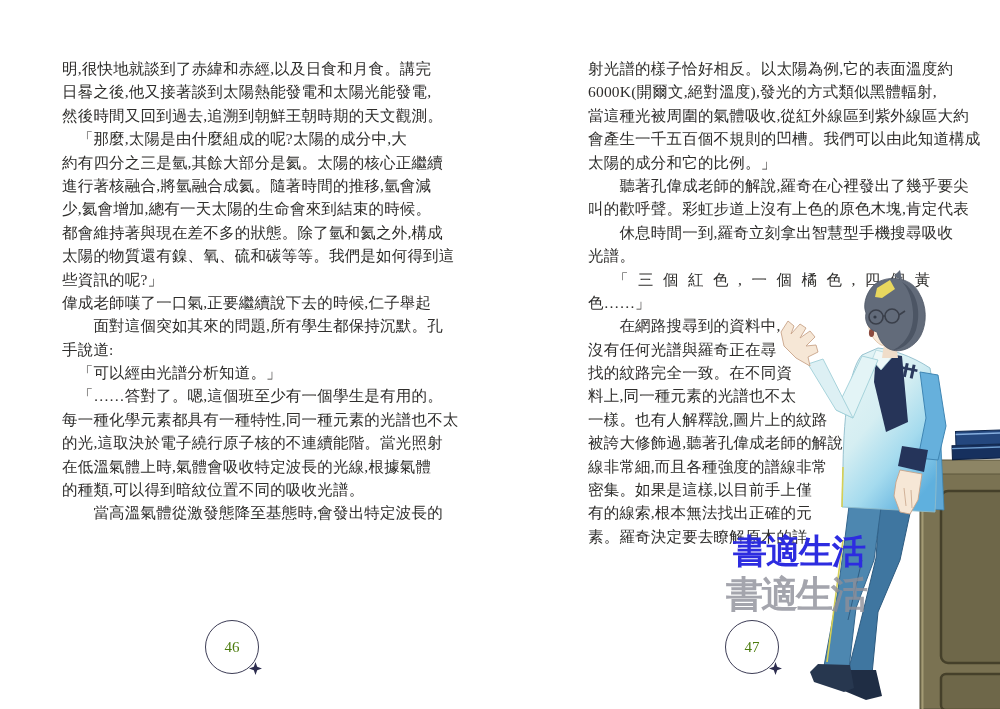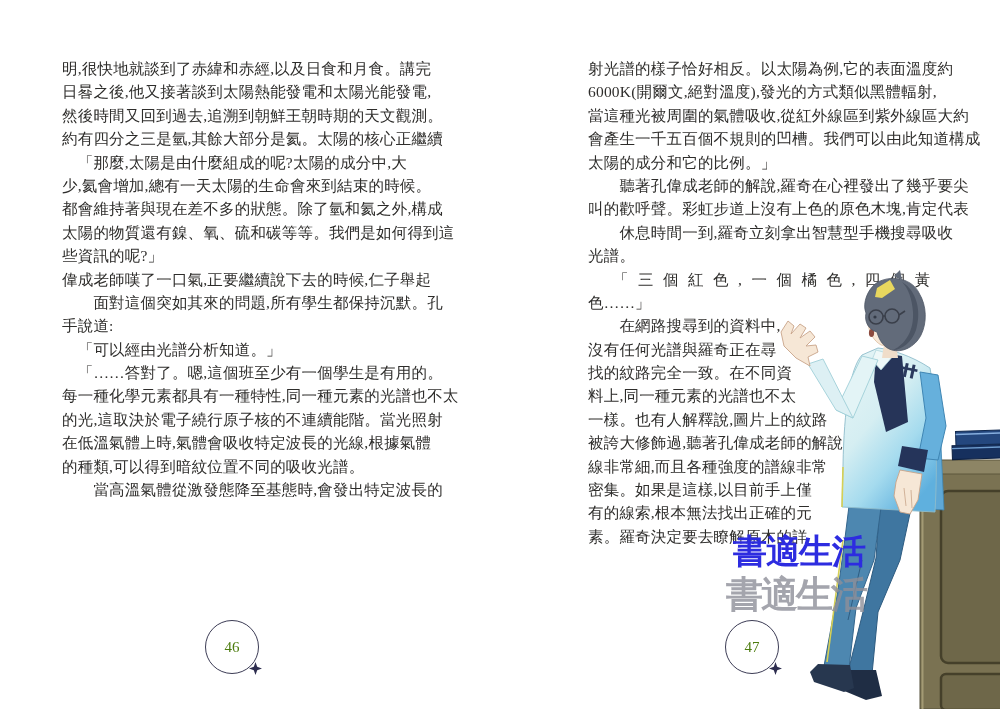--- a/index.html
+++ b/index.html
@@ -22,22 +22,23 @@
 </style>
 </head>
 <body>
 
 <div id="stage">
 
   <div id="left-col" class="textcol">
     <div class="line">明,很快地就談到了赤緯和赤經,以及日食和月食。講完</div>
     <div class="line">日晷之後,他又接著談到太陽熱能發電和太陽光能發電,</div>
     <div class="line">然後時間又回到過去,追溯到朝鮮王朝時期的天文觀測。</div>
+    <div class="line">　「那麼,太陽是由什麼組成的呢?太陽的成分中,大</div>
     <div class="line">約有四分之三是氫,其餘大部分是氦。太陽的核心正繼續</div>
-    <div class="line">　「那麼,太陽是由什麼組成的呢?太陽的成分中,大</div>
+    <div class="line">進行著核融合,將氫融合成氦。隨著時間的推移,氫會減</div>
     <div class="line">少,氦會增加,總有一天太陽的生命會來到結束的時候。</div>
     <div class="line">都會維持著與現在差不多的狀態。除了氫和氦之外,構成</div>
     <div class="line">太陽的物質還有鎳、氧、硫和碳等等。我們是如何得到這</div>
     <div class="line">些資訊的呢?」</div>
     <div class="line">偉成老師嘆了一口氣,正要繼續說下去的時候,仁子舉起</div>
     <div class="line">　　面對這個突如其來的問題,所有學生都保持沉默。孔</div>
     <div class="line">手說道:</div>
     <div class="line">　「可以經由光譜分析知道。」</div>
     <div class="line">　「……答對了。嗯,這個班至少有一個學生是有用的。</div>
     <div class="line">每一種化學元素都具有一種特性,同一種元素的光譜也不太</div>

